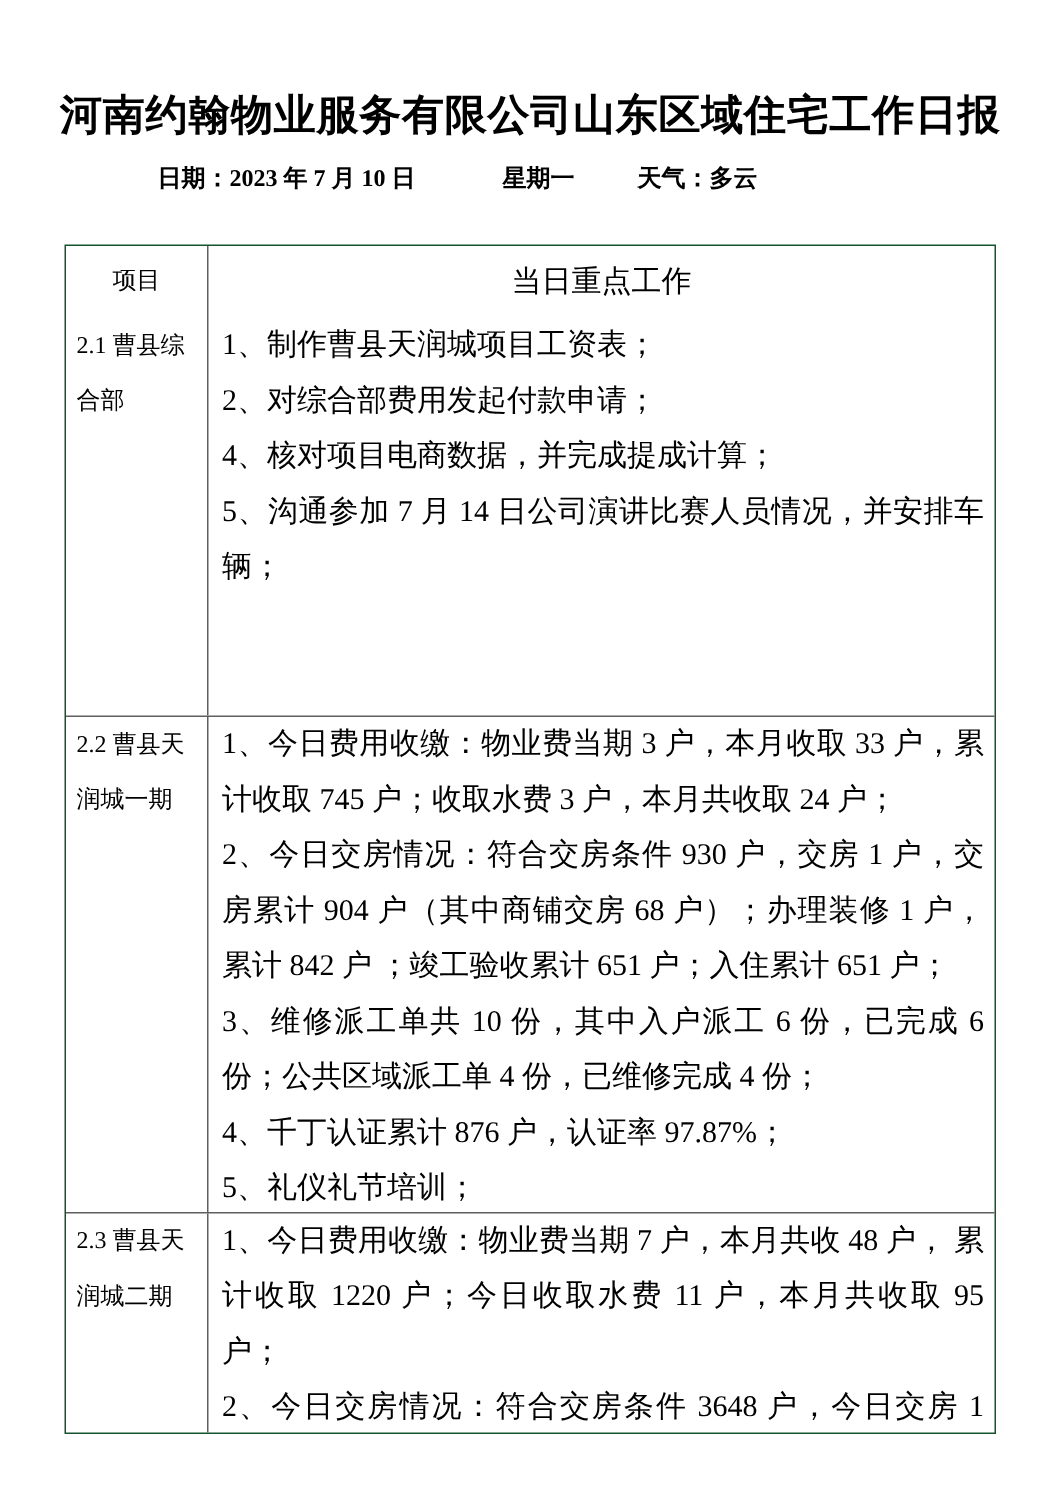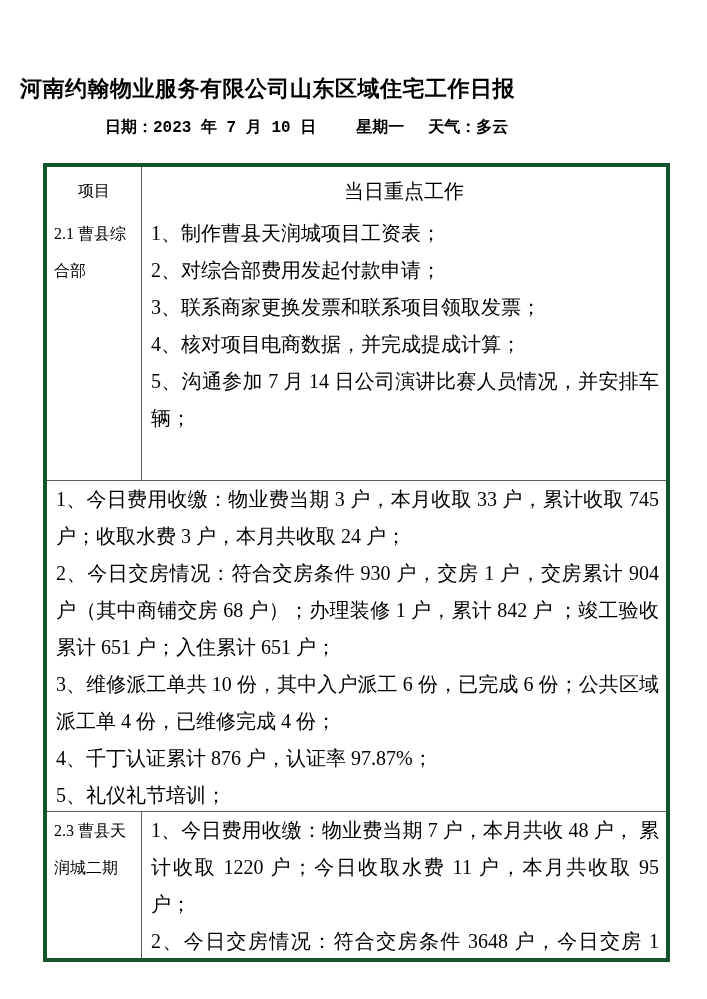--- a/index.html
+++ b/index.html
@@ -3,43 +3,45 @@
 <meta charset="utf-8">
 <style>
   html,body{margin:0;padding:0;}
   body{
     width:707px;height:999px;
     background:#ffffff;color:#000000;
     font-family:"Liberation Serif", serif;
     position:relative;overflow:hidden;
   }
   .doc-title{
-    margin:74px 20px 0 20px;
+    margin:58px 20px 0 20px;
+    text-align:center;
     font-family:"Liberation Sans", sans-serif;
     font-weight:bold;
-    font-size:22px;
+    font-size:28px;
     letter-spacing:0.5px;
     white-space:nowrap;
   }
   .date-line{
     margin:13px 0 0 105px;
-    font-family:Liberation Mono, monospace;
+    font-family:Liberation Serif, serif;
     font-weight:bold;
     font-size:16px;
     display:flex;
     align-items:baseline;
+    gap:18px;
   }
   .date-line .weekday{margin-left:40px;}
   .date-line .weather{margin-left:24px;}
 
   .report-table{
     position:absolute;
     left:43px;top:163px;
     width:619px;
-    border:4px solid #14532d;
+    border:1px solid #14532d;
     background:#ffffff;
   }
   .row{display:flex;border-top:1px solid #5f5f5f;}
   .row:first-child{border-top:none;}
 
   .cell{box-sizing:border-box;overflow:hidden;}
   .cell-project{
     width:95px;flex:none;
     border-right:1px solid #5f5f5f;
     display:flex;flex-direction:column;justify-content:flex-start;
@@ -80,26 +82,28 @@
     <div class="cell cell-work">当日重点工作</div>
   </div>
   <div id="rows-container">
       <div class="row body-row">
         <div class="cell cell-project">
           <div>2.1 曹县综合部</div>
         </div>
         <div class="cell cell-work">
           <p class="work-item">1、制作曹县天润城项目工资表；</p>
           <p class="work-item">2、对综合部费用发起付款申请；</p>
-          <p class="work-item">3、联系商家更换发票和联系项目领取发票；</p>
           <p class="work-item">4、核对项目电商数据，并完成提成计算；</p>
           <p class="work-item">5、沟通参加 7 月 14 日公司演讲比赛人员情况，并安排车辆；</p>
         </div>
       </div>
       <div class="row body-row">
+        <div class="cell cell-project">
+          <div>2.2 曹县天润城一期</div>
+        </div>
         <div class="cell cell-work">
           <p class="work-item">1、今日费用收缴：物业费当期 3 户，本月收取 33 户，累计收取 745 户；收取水费 3 户，本月共收取 24 户；</p>
           <p class="work-item">2、今日交房情况：符合交房条件 930 户，交房 1 户，交房累计 904 户（其中商铺交房 68 户）；办理装修 1 户，累计 842 户 ；竣工验收累计 651 户；入住累计 651 户；</p>
           <p class="work-item">3、维修派工单共 10 份，其中入户派工 6 份，已完成 6 份；公共区域派工单 4 份，已维修完成 4 份；</p>
           <p class="work-item">4、千丁认证累计 876 户，认证率 97.87%；</p>
           <p class="work-item">5、礼仪礼节培训；</p>
         </div>
       </div>
       <div class="row body-row">
         <div class="cell cell-project">

